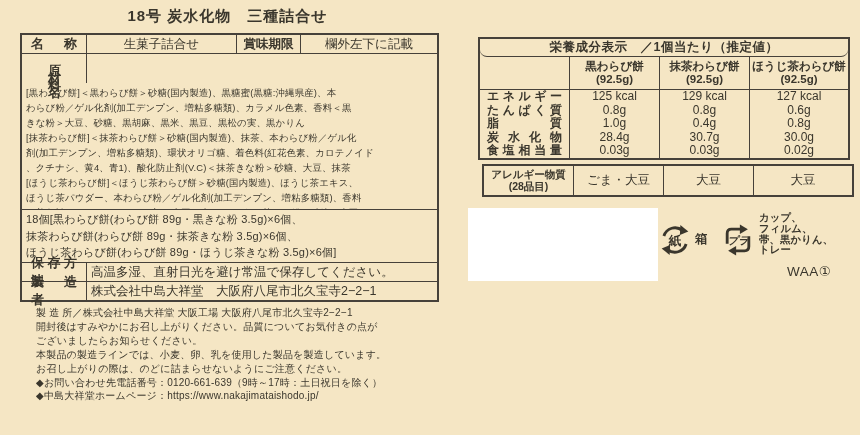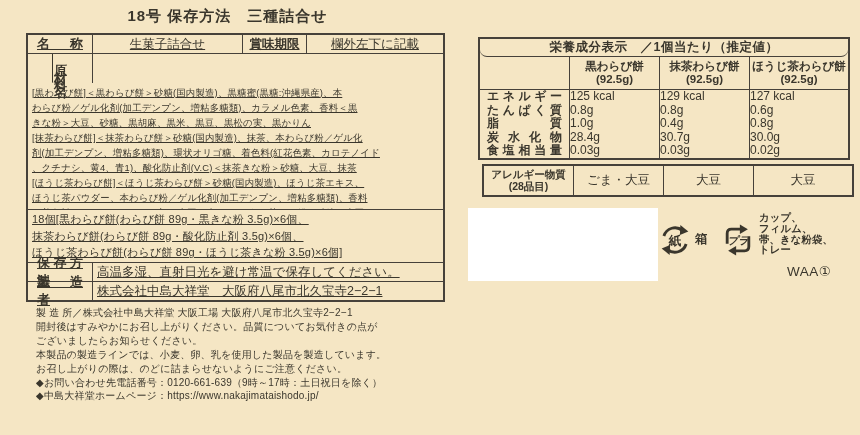--- a/index.html
+++ b/index.html
@@ -13,22 +13,22 @@
   .pre { white-space:pre-line; }
 
   
   .title {
     position:absolute; left:18px; top:7px; width:419px;
     text-align:center; font-size:15px; font-weight:bold; letter-spacing:1px;
   }
 
   
   .ltable {
-    position:absolute; left:26px; top:33px; width:419px;
-    border:2px solid #46413a; background:transparent;text-decoration:underline;
+    position:absolute; left:20px; top:33px; width:419px;
+    border:2px solid #46413a; background:transparent;
   }
   .lrow { display:flex; border-top:1px solid #46413a; }
   .lrow:first-child { border-top:none; }
   .lcell-label {
     width:65px; flex:none; border-right:1px solid #46413a;
     display:flex; align-items:center; justify-content:center;
     font-size:13px; font-weight:bold;
   }
   .jspread { display:block; width:100%; padding:0 9px; text-align:justify; text-align-last:justify; }
   .lcell-val { flex:1; display:flex; align-items:center; font-size:12.5px; }
@@ -76,21 +76,21 @@
     display:flex; align-items:center; justify-content:center; text-align:center;
     font-size:11.5px; line-height:13.5px; font-weight:bold; }
   .n-val-col.last { width:101px; flex:1; }
   .n-row { display:flex; height:13.6px; }
   .n-row .n-label-col {
     font-size:12px; font-weight:bold; line-height:13.6px;
     padding:0 7px; text-align:justify; text-align-last:justify;
   }
   .n-row .n-cell {
     width:90px; flex:none; border-left:1px solid #46413a;
-    font-size:12px; line-height:13.6px; text-align:left;
+    font-size:12px; line-height:13.6px; text-align:center;
   }
   .n-row .n-cell.last { width:101px; flex:1; }
 
   
   .atable {
     position:absolute; left:454px; top:164px; width:372px; height:33px;
     border:2px solid #46413a; display:flex;margin-left:28px;
   }
   .a-label {
     width:89px; flex:none; display:flex; align-items:center; justify-content:center;
@@ -115,21 +115,21 @@
     font-size:10.3px; line-height:10.8px; font-weight:bold; letter-spacing:0.2px;
   }
   .waa-code { position:absolute; left:787px; top:263px; font-size:13.5px; letter-spacing:0.5px; }
   svg text { font-family:"Liberation Sans","DejaVu Sans",sans-serif; }
 </style>
 </head>
 <body>
 
 <div class="page">
 
-  <div class="title">18号 保存方法　三種詰合せ</div>
+  <div class="title">18号 炭水化物　三種詰合せ</div>
 
   <div class="ltable">
     <div class="lrow row-name">
       <div class="lcell-label">
         <span class="jspread">名　称</span>
       </div>
       <div class="lcell-val center cell-mid">生菓子詰合せ</div>
       <div class="cell-exp">賞味期限</div>
       <div class="lcell-val center">欄外左下に記載</div>
     </div>
@@ -143,21 +143,21 @@
 [抹茶わらび餅]＜抹茶わらび餅＞砂糖(国内製造)、抹茶、本わらび粉／ゲル化
 剤(加工デンプン、増粘多糖類)、環状オリゴ糖、着色料(紅花色素、カロテノイド
 、クチナシ、黄4、青1)、酸化防止剤(V.C)＜抹茶きな粉＞砂糖、大豆、抹茶
 [ほうじ茶わらび餅]＜ほうじ茶わらび餅＞砂糖(国内製造)、ほうじ茶エキス、
 ほうじ茶パウダー、本わらび粉／ゲル化剤(加工デンプン、増粘多糖類)、香料
 、着色料(カロテノイド)、(一部に大豆を含む)＜ほうじ茶きな粉＞砂糖、大豆、
 ほうじ茶パウダー</div>
     </div>
     <div class="lrow row-contents">
       <div class="lcell-val contents-text pre">18個[黒わらび餅(わらび餅 89g・黒きな粉 3.5g)×6個、
-抹茶わらび餅(わらび餅 89g・酸化防止剤 3.5g)×6個、
+抹茶わらび餅(わらび餅 89g・抹茶きな粉 3.5g)×6個、
 ほうじ茶わらび餅(わらび餅 89g・ほうじ茶きな粉 3.5g)×6個]</div>
     </div>
     <div class="lrow row-storage">
       <div class="lcell-label">
         <span class="jspread">保存方法</span>
       </div>
       <div class="lcell-val simple-text">高温多湿、直射日光を避け常温で保存してください。</div>
     </div>
     <div class="lrow row-maker">
       <div class="lcell-label">
@@ -249,18 +249,18 @@
         <path d="M5.5 21 V10 Q5.5 5.5 10 5.5 H20"></path>
         <path d="M28.5 13 V24 Q28.5 28.5 24 28.5 H14"></path>
       </g>
       <polygon points="19,0.5 27.5,5.5 19,10.5" fill="#3a362c"></polygon>
       <polygon points="15,23.5 6.5,28.5 15,33.5" fill="#3a362c"></polygon>
       <text x="17" y="21.5" font-size="11" font-weight="bold" font-style="italic" text-anchor="middle" fill="#3a362c">プラ</text>
     </svg>
   </div>
   <div class="plastic-target pre">カップ、
 フィルム、
-帯、きな粉袋、
+帯、黒かりん、
 トレー</div>
 
   <div class="waa-code">WAA①</div>
 
 </div>
 
 </body></html>

